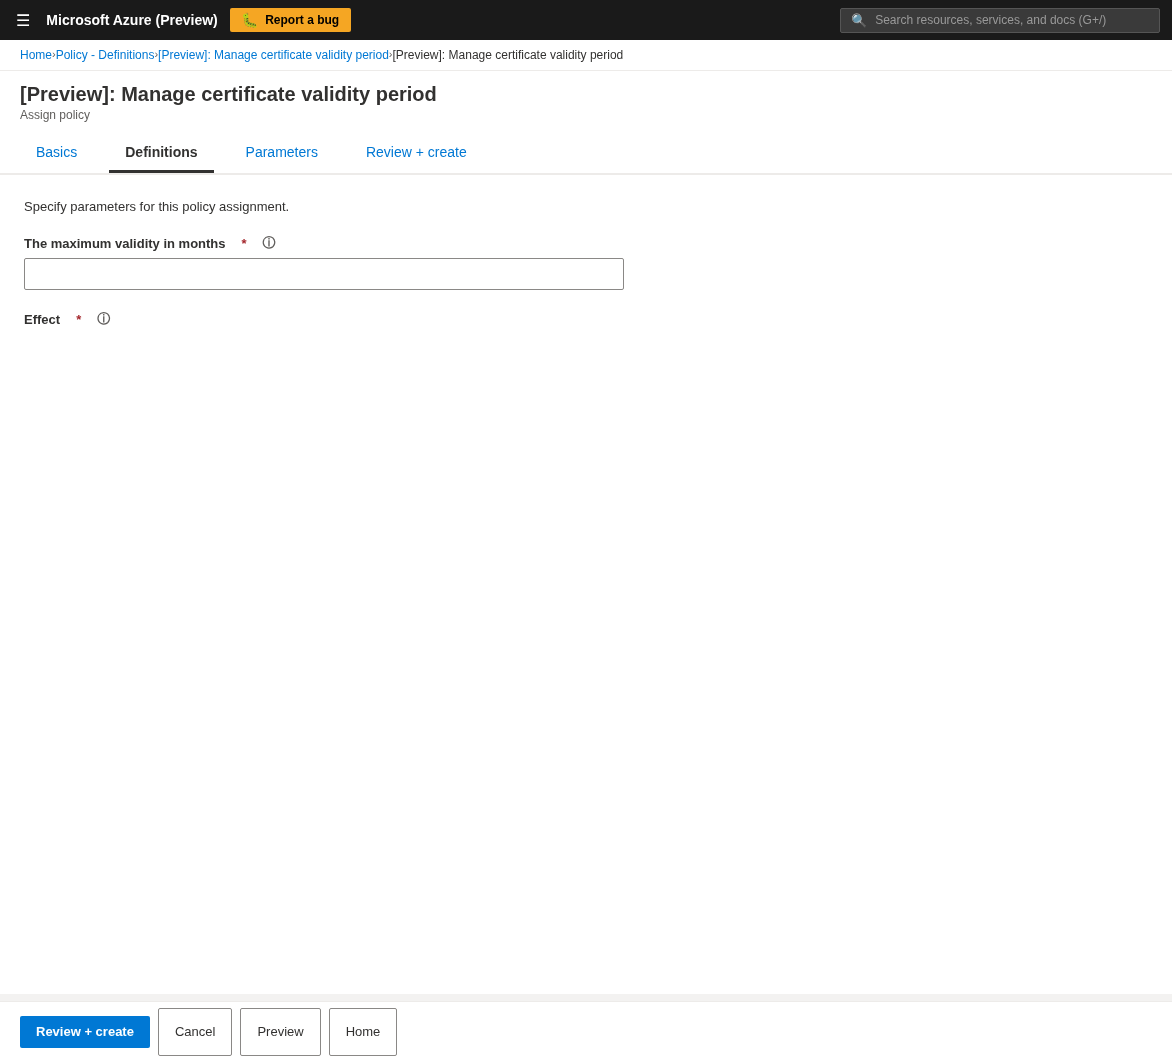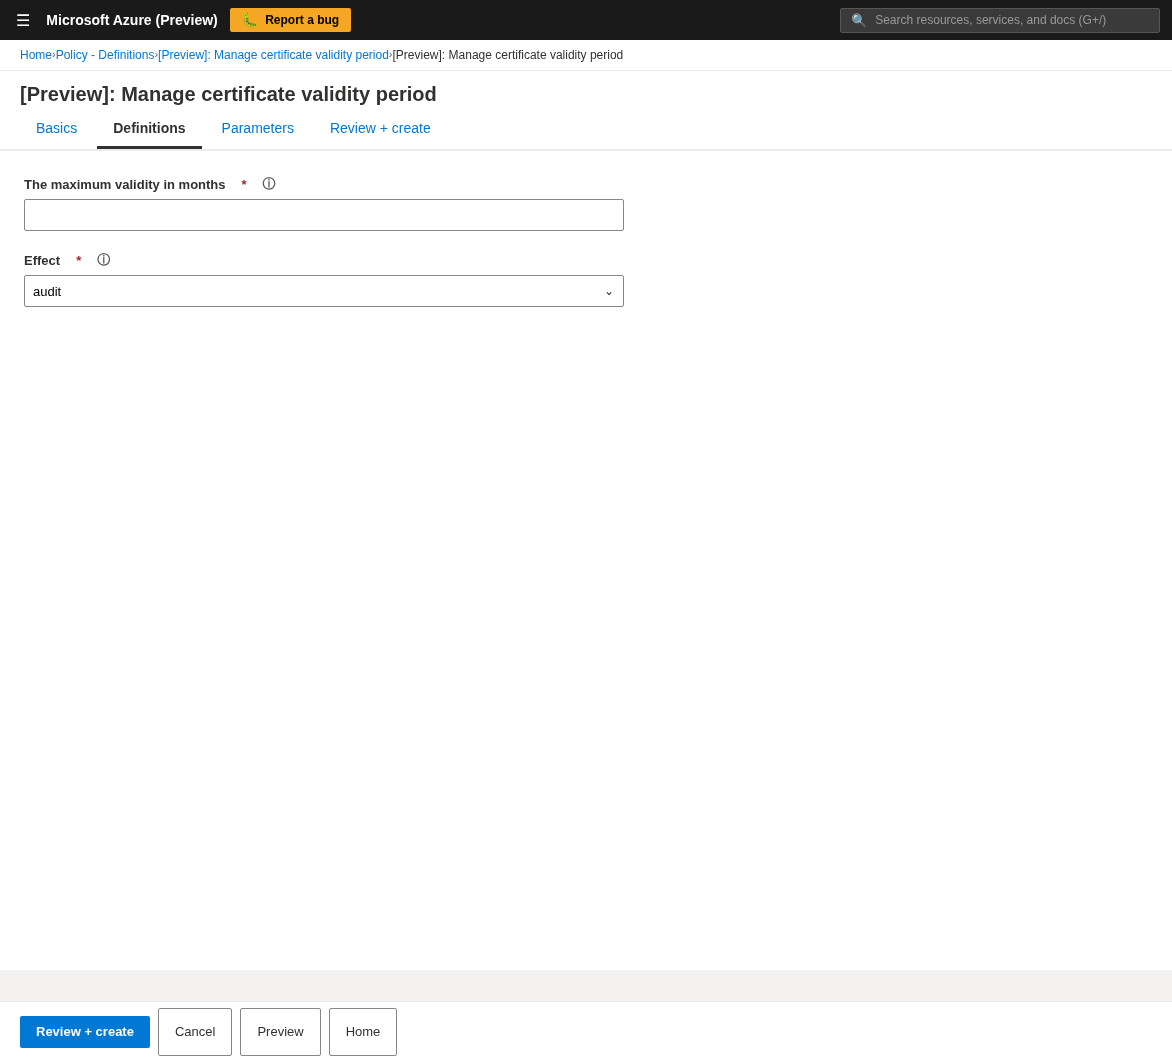--- a/index.html
+++ b/index.html
@@ -87,21 +87,21 @@
     }
     .page-subtitle {
       font-size: 12px;
       color: #605e5c;
       margin-bottom: 12px;
     }
 
     
     .tabs {
       display: flex;
-      gap: 4px;
+      gap: 16px;
       margin-top: 4px;
     }
     .tab {
       padding: 10px 16px;
       cursor: pointer;
       font-size: 14px;
       color: #323130;
       border-bottom: 3px solid transparent;
       white-space: nowrap;
     }
@@ -243,54 +243,48 @@
   <span class="breadcrumb-separator">›</span>
   <a href="#">Policy - Definitions</a>
   <span class="breadcrumb-separator">›</span>
   <a href="#">[Preview]: Manage certificate validity period</a>
   <span class="breadcrumb-separator">›</span>
   <span>[Preview]: Manage certificate validity period</span>
 </div>
 
 <div class="page-header">
   <div class="page-title">[Preview]: Manage certificate validity period</div>
+  <div class="page-subtitle">Assign policy</div>
 
   <div class="tabs">
     <div class="tab link">Basics</div>
     <div class="tab active">Definitions</div>
     <div class="tab link">Parameters</div>
     <div class="tab link">Review + create</div>
   </div>
 </div>
 
 <div class="main-content">
+  <p class="content-description">Specify parameters for this policy assignment.</p>
 
   <div class="form-group">
     <div class="form-label">
       <span>The maximum validity in months</span>
       <span class="required-star">*</span>
       <span class="info-icon" title="Information">ⓘ</span>
     </div>
     <input type="text" class="form-input" value="" style="">
   </div>
 
   <div class="form-group">
     <div class="form-label">
       <span>Effect</span>
       <span class="required-star">*</span>
       <span class="info-icon" title="Information">ⓘ</span>
     </div>
-    <div class="form-select-wrapper">
-      <select class="form-select">
-        <option value="audit">audit</option>
-        <option value="deny">deny</option>
-        <option value="disabled">disabled</option>
-      </select>
-      <span class="select-chevron">⌄</span>
-    </div>
   </div>
 </div>
 
 <div class="action-bar">
   <button class="btn-primary">Review + create</button>
   <button class="btn-secondary">Cancel</button>
   <button class="btn-secondary">Preview</button>
   <button class="btn-secondary">Home</button>
 </div>
 

